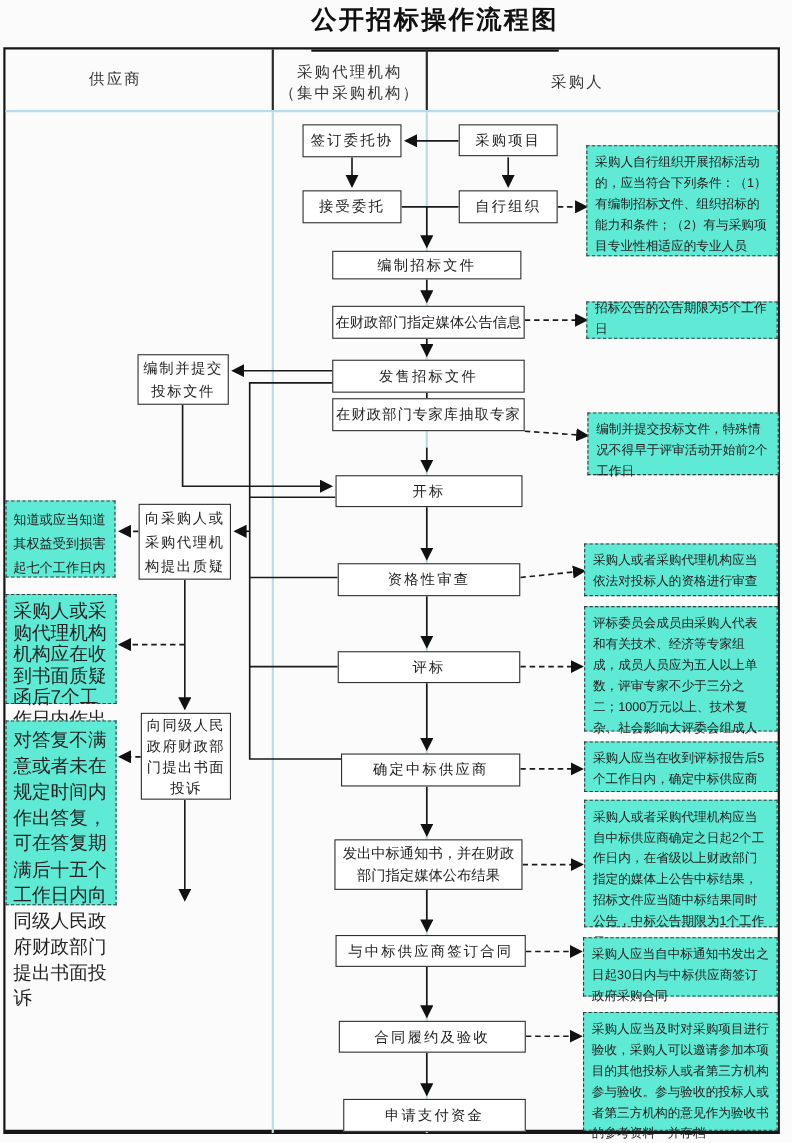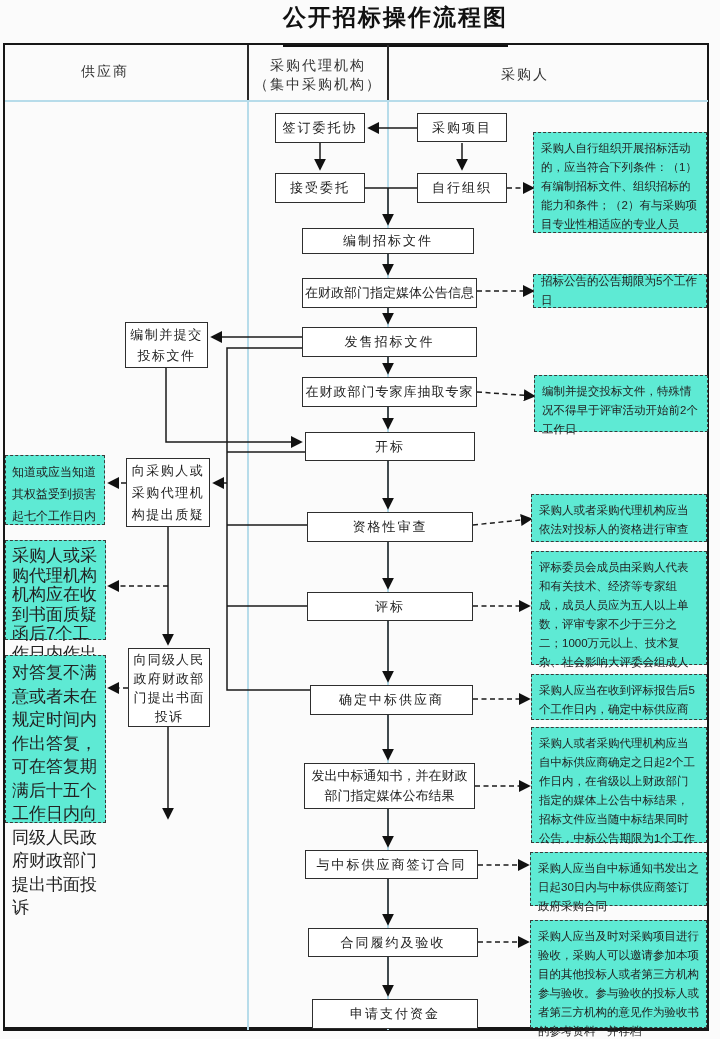--- a/index.html
+++ b/index.html
@@ -92,21 +92,21 @@
     </g>
   </svg>
 
   <div class="box sp" style="left:275px;top:113px;width:90px;height:30px;">签订委托协</div>
   <div class="box sp" style="left:417px;top:113px;width:90px;height:29px;">采购项目</div>
   <div class="box sp" style="left:275px;top:173px;width:90px;height:30px;text-align:center;">接受委托</div>
   <div class="box sp" style="left:417px;top:173px;width:90px;height:30px;">自行组织</div>
   <div class="box sp" style="left:302px;top:228px;width:172px;height:26px;">编制招标文件</div>
   <div class="box" style="left:302px;top:278px;width:175px;height:30px;">在财政部门指定媒体公告信息</div>
   <div class="box sp" style="left:302px;top:327px;width:175px;height:30px;">发售招标文件</div>
-  <div class="box" style="left:302px;top:377px;width:175px;height:30px;letter-spacing:1px;">在财政部门专家库抽取专家</div>
+  <div class="box" style="left:302px;top:362px;width:175px;height:30px;letter-spacing:1px;">在财政部门专家库抽取专家</div>
   <div class="box sp" style="left:305px;top:432px;width:170px;height:29px;">开标</div>
   <div class="box sp" style="left:307px;top:512px;width:166px;height:30px;">资格性审查</div>
   <div class="box sp" style="left:307px;top:592px;width:166px;height:29px;">评标</div>
   <div class="box sp" style="left:310px;top:685px;width:163px;height:30px;">确定中标供应商</div>
   <div class="box" style="left:304px;top:763px;width:171px;height:46px;padding:0 6px;">发出中标通知书，并在财政部门指定媒体公布结果</div>
   <div class="box sp" style="left:305px;top:850px;width:173px;height:29px;">与中标供应商签订合同</div>
   <div class="box sp" style="left:308px;top:928px;width:170px;height:29px;">合同履约及验收</div>
   <div class="box sp" style="left:312px;top:999px;width:166px;height:30px;">申请支付资金</div>
 
   <div class="box" style="left:125px;top:322px;width:83px;height:46px;letter-spacing:1.5px;line-height:21px;">编制并提交投标文件</div>

